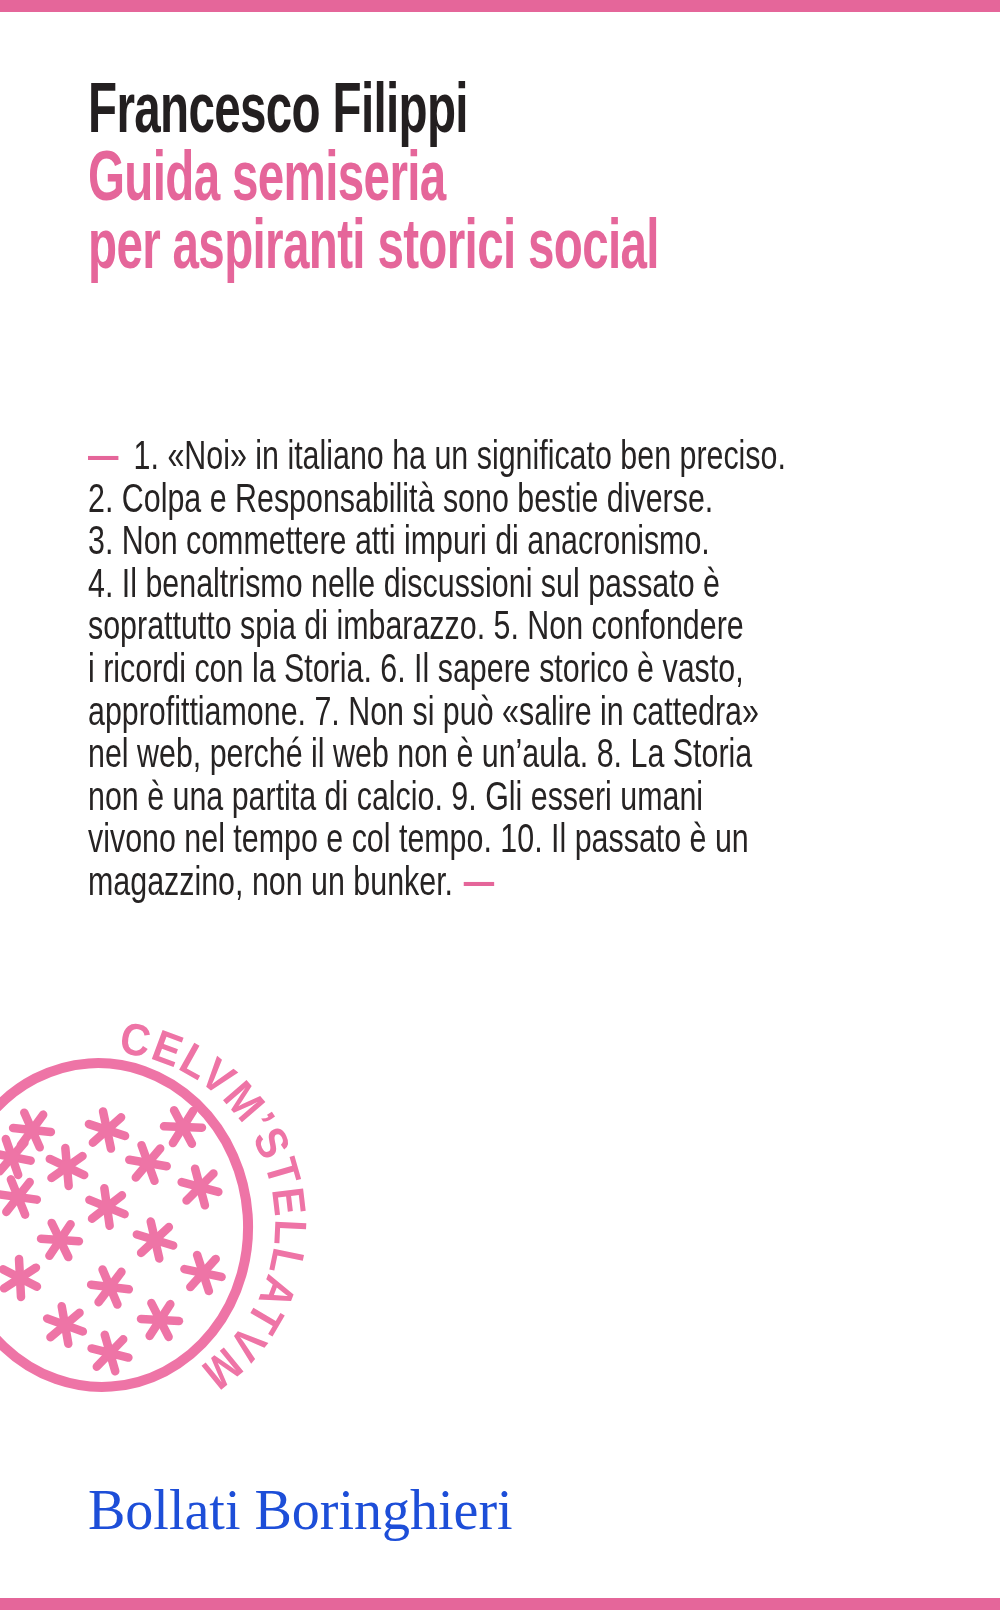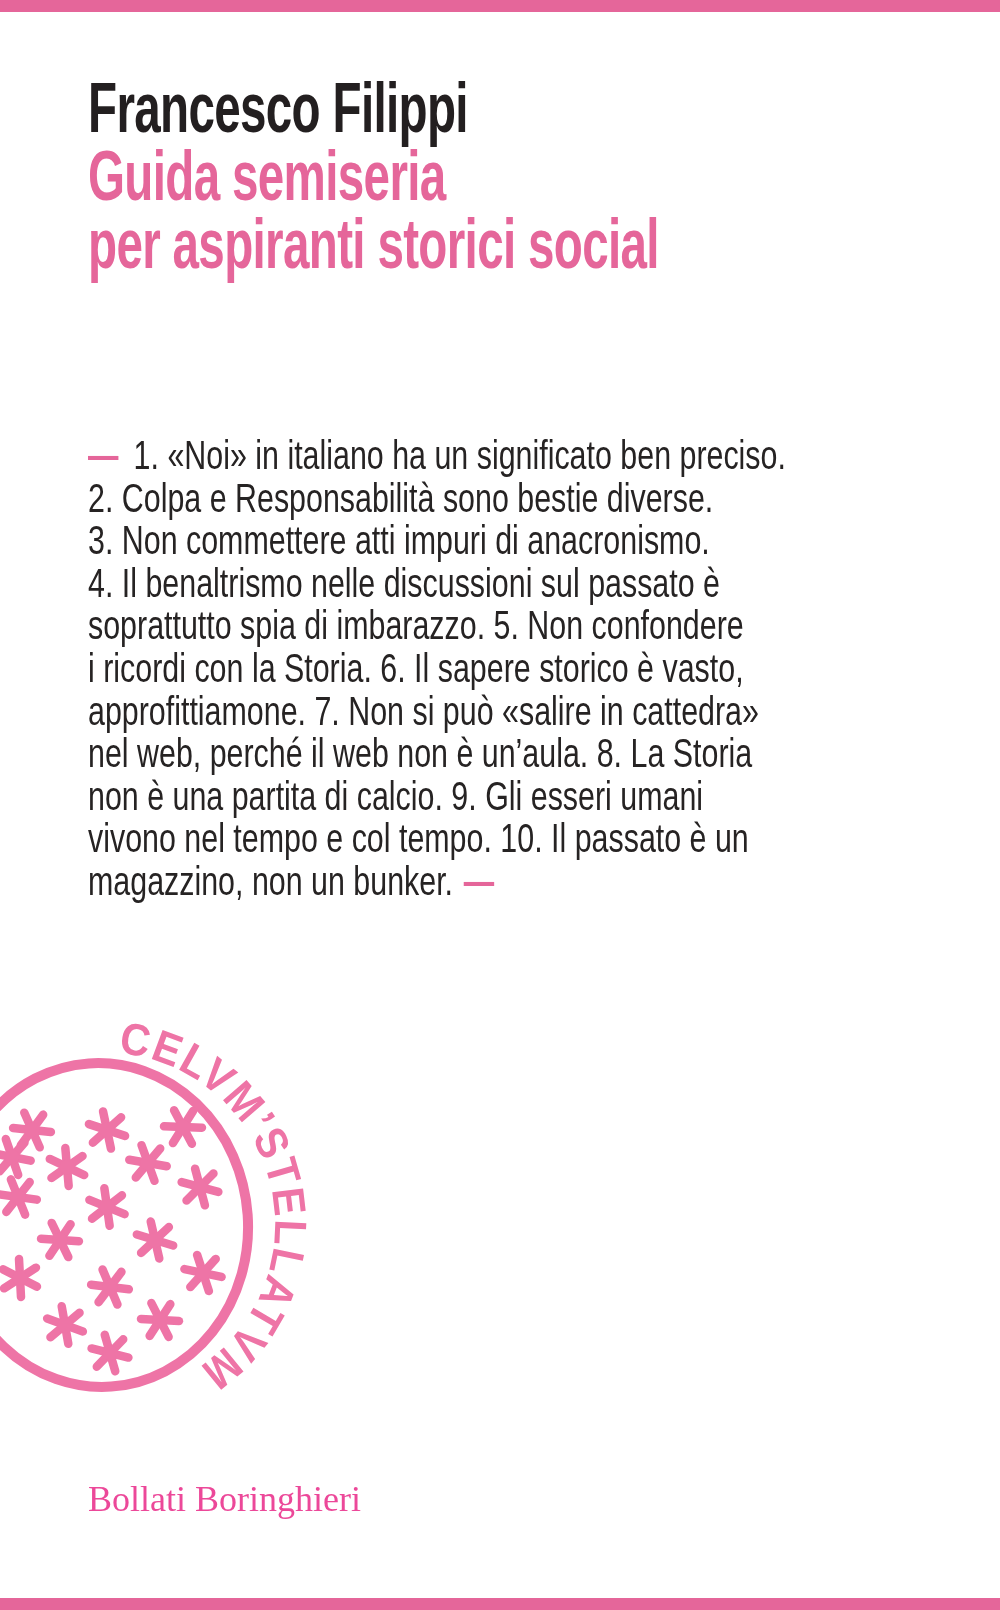--- a/index.html
+++ b/index.html
@@ -40,21 +40,21 @@
     position:absolute;left:0;top:1000px;width:320px;height:410px;
   }
   #logo-motto-text{
     font-family:"Liberation Sans", sans-serif;
     font-weight:bold;font-size:45px;letter-spacing:2px;
   }
 
   #publisher-name{
     position:absolute;left:88px;top:1478px;
     font-family:"Liberation Serif", serif;
-    font-size:36px;color:#ec4899;white-space:nowrap;
+    font-size:56px;color:#1d4ed8;white-space:nowrap;
   }
 </style>
 </head>
 <body>
 
 <div id="cover">
 
   <div id="band-top" class="band"></div>
 
   <div id="header-block">

